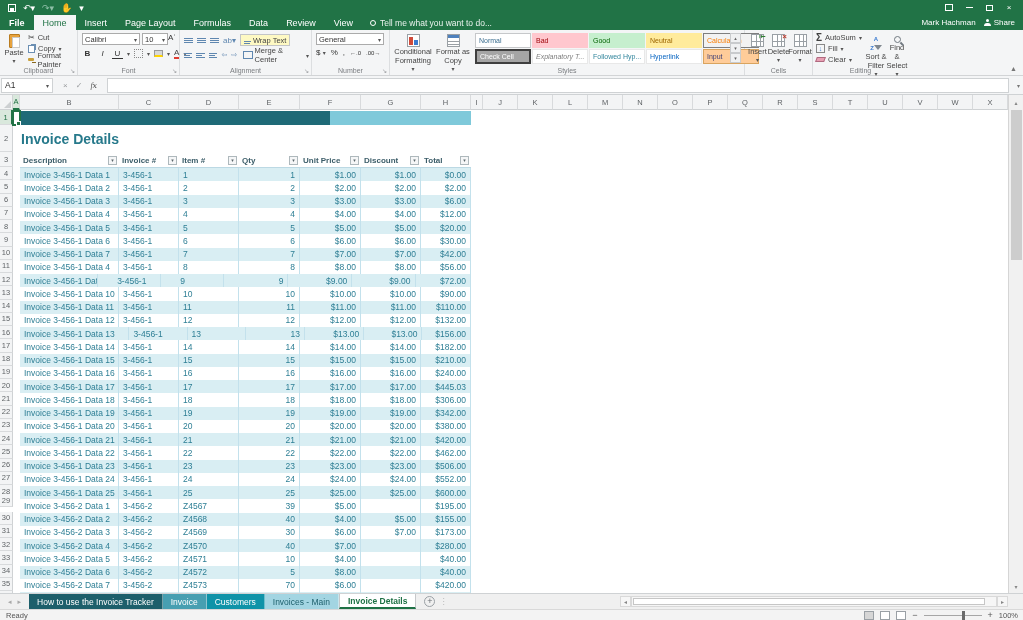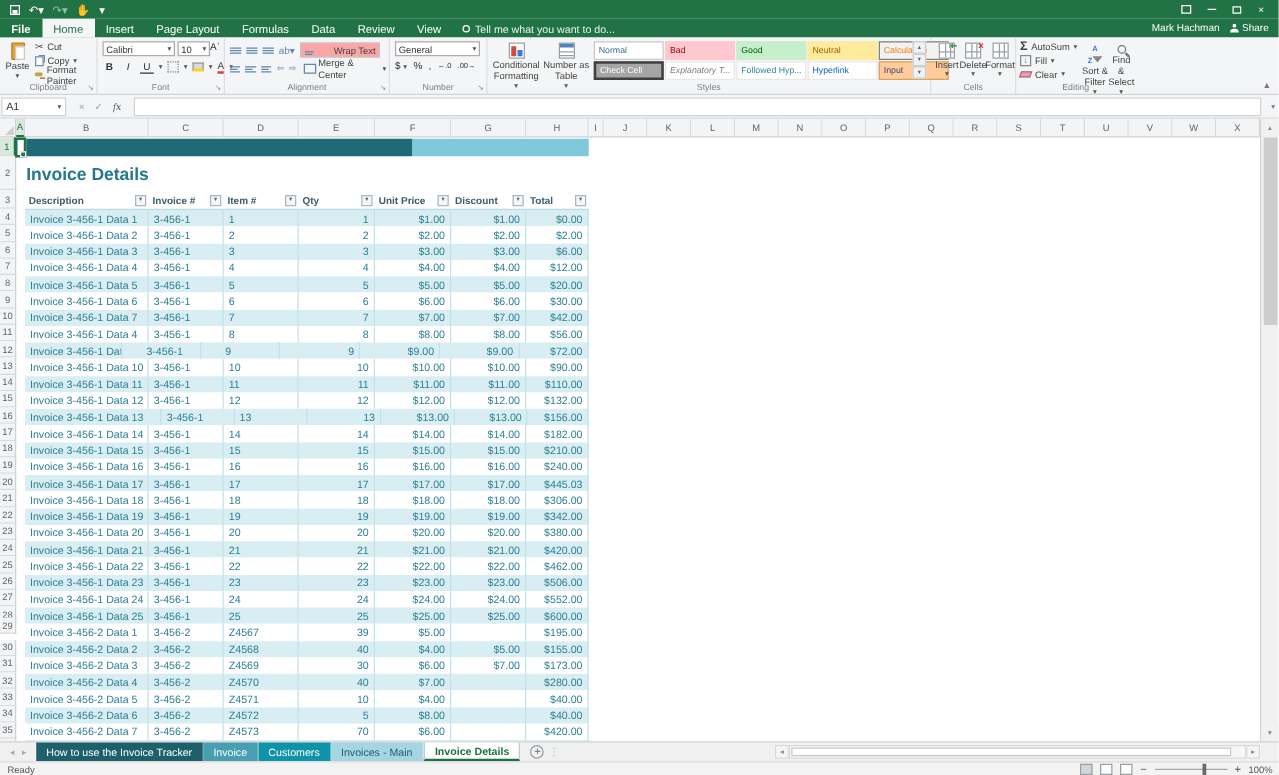--- a/index.html
+++ b/index.html
@@ -50,21 +50,21 @@
 
   .combo { background:#fff; border:1px solid #ababab; height:12px; display:flex; align-items:center; justify-content:space-between; padding:0 2px; font-size:7.5px; color:#333; }
   .fbtn { min-width:11px; height:11px; display:flex; align-items:center; justify-content:center; font-size:8px; color:#333; }
   .u-line { border-bottom:1px solid #333; }
   .fill-ic { width:9px; height:7px; background:#d8d8d8; border:1px solid #999; border-bottom:2px solid #ffd400; }
   .fontcol-ic { font-size:8px; border-bottom:2px solid #e03c31; line-height:8px; }
   .border-ic { width:9px; height:9px; border:1px dotted #888; position:relative; }
   .align-ic { width:9px; display:inline-block; }
   .align-ic i { display:block; height:1px; background:#5f87b0; margin:1px 0; }
   .align-ic i.short { width:6px; }
-  .wraptext-btn { background:#fca5a5; border:1px solid #c3c5c7; display:flex; align-items:flex-end; gap:16px; padding:0 3px; height:12px; }
+  .wraptext-btn { background:#fef9c3; border:1px solid #c3c5c7; display:flex; align-items:flex-end; gap:2px; padding:0 3px; height:12px; }
   .mergec-btn { display:flex; align-items:center; gap:2px; padding:0 2px; height:12px; }
   .merge-ic { width:10px; height:8px; border:1px solid #5f87b0; position:relative; }
 
   .chips { position:absolute; display:grid; grid-template-columns:repeat(5,56px); grid-auto-rows:15px; gap:1px; }
   .chip { font-size:7px; display:flex; align-items:center; padding-left:3px; background:#fff; border:1px solid #e0e0e0; white-space:nowrap; overflow:hidden; }
   .gal-scroll { position:absolute; width:11px; display:flex; flex-direction:column; }
   .gal-scroll div { height:10px; border:1px solid #c9cbcd; background:#f0f1f2; font-size:5px; display:flex; align-items:center; justify-content:center; color:#666; }
 
   .cf-ic,.ft-ic,.cells-ic { width:13px; height:13px; border:1px solid #9aa0a5; background:#fff; position:relative; }
   .cf-ic::before { content:""; position:absolute; left:1px; top:2px; width:4px; height:8px; background:#d04a3a; }
@@ -313,21 +313,21 @@
   </div>
 
   <div class="rgroup" style="left:390px;width:355px">
     <div class="abs btn-big" style="left:2px;top:1px;width:42px;text-align:center">
       <span class="cf-ic"></span>
       <span>Conditional Formatting</span>
         <span class="caret">▾</span>
     </div>
     <div class="abs btn-big" style="left:44px;top:1px;width:38px;text-align:center">
       <span class="ft-ic"></span>
-      <span>Number as Table</span>
+      <span>Format as Copy</span>
         <span class="caret">▾</span>
     </div>
     <div class="chips" style="left:85px;top:3px" id="style-chips">
         <div class="chip" style="background: rgb(255, 255, 255); color: rgb(59, 110, 143); border-color: rgb(198, 200, 202);">Normal</div>
         <div class="chip" style="background: rgb(255, 199, 206); color: rgb(156, 0, 6); border-color: rgb(255, 199, 206);">Bad</div>
         <div class="chip" style="background: rgb(198, 239, 206); color: rgb(0, 97, 0); border-color: rgb(198, 239, 206);">Good</div>
         <div class="chip" style="background: rgb(255, 235, 156); color: rgb(156, 101, 0); border-color: rgb(255, 235, 156);">Neutral</div>
         <div class="chip" style="background: rgb(242, 242, 242); color: rgb(250, 125, 0); border-color: rgb(127, 127, 127);">Calculation</div>
         <div class="chip" style="background: rgb(165, 165, 165); color: rgb(255, 255, 255); border-color: rgb(63, 63, 63); border-width: 2px;">Check Cell</div>
         <div class="chip" style="background: rgb(255, 255, 255); color: rgb(127, 127, 127); border-color: rgb(232, 232, 232); font-style: italic;">Explanatory T...</div>

